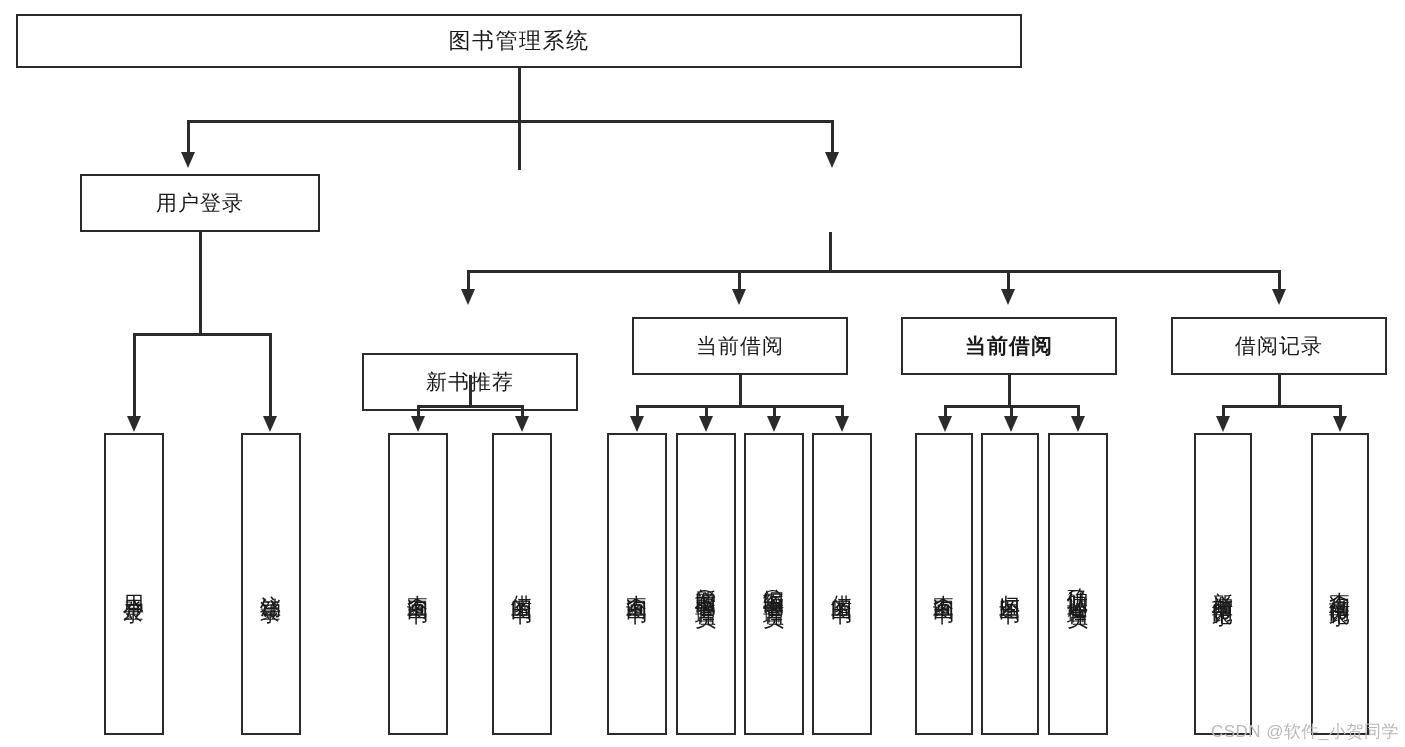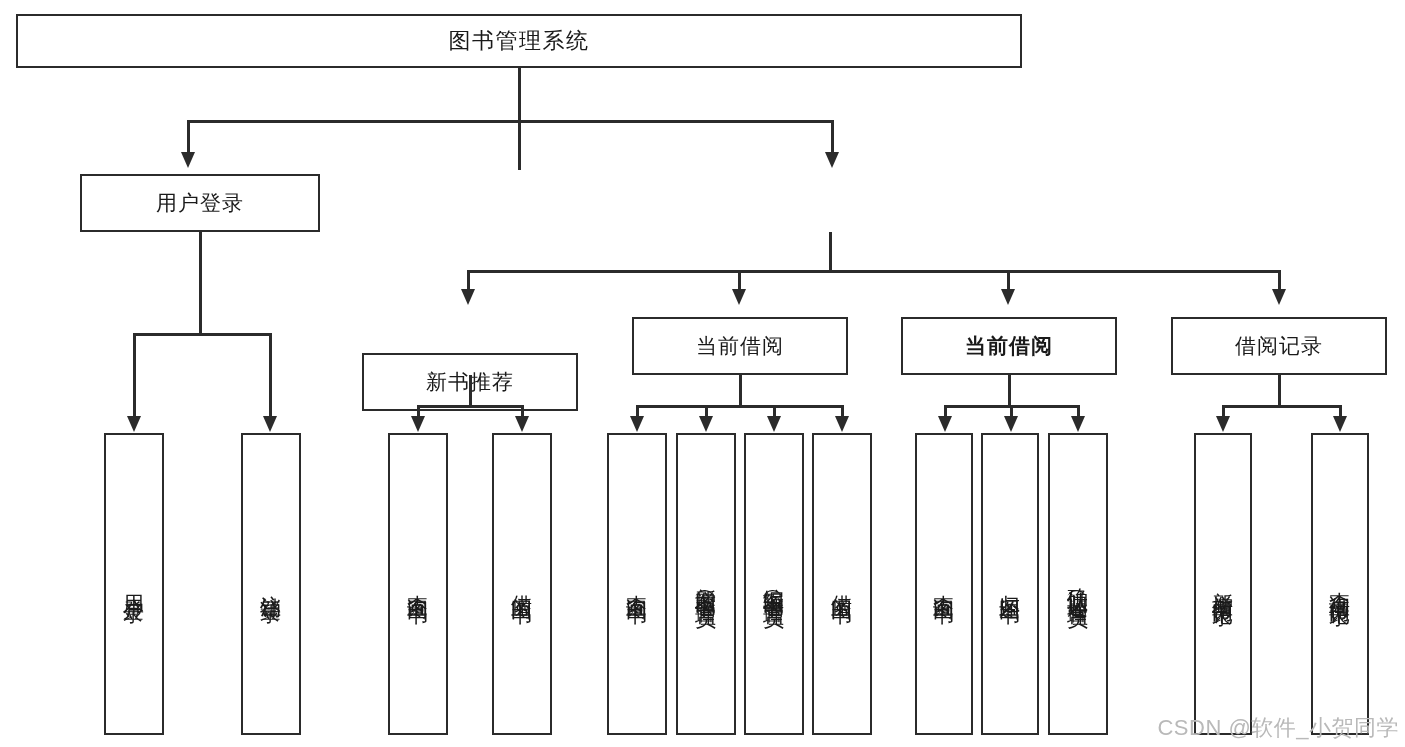--- a/index.html
+++ b/index.html
@@ -65,21 +65,21 @@
     width: 0;
     height: 0;
     border-left: 7px solid transparent;
     border-right: 7px solid transparent;
     border-top: 16px solid #2b2b2b;
   }
   #watermark {
     position: absolute;
     right: 6px;
     bottom: 4px;
-    font-size: 22px;
+    font-size: 17px;
     color: #b9b9b9;
     letter-spacing: 0.5px;
     white-space: nowrap;
     pointer-events: none;
   }
 </style>
 </head>
 <body>
 
 <div id="canvas">

